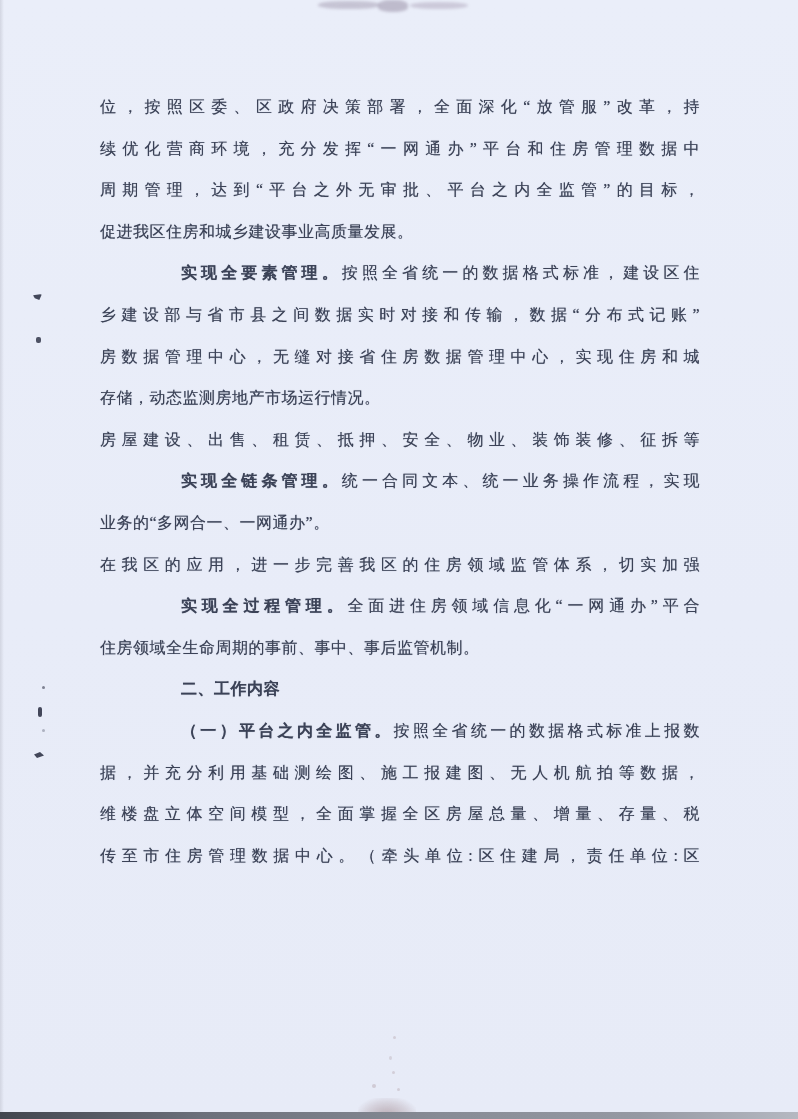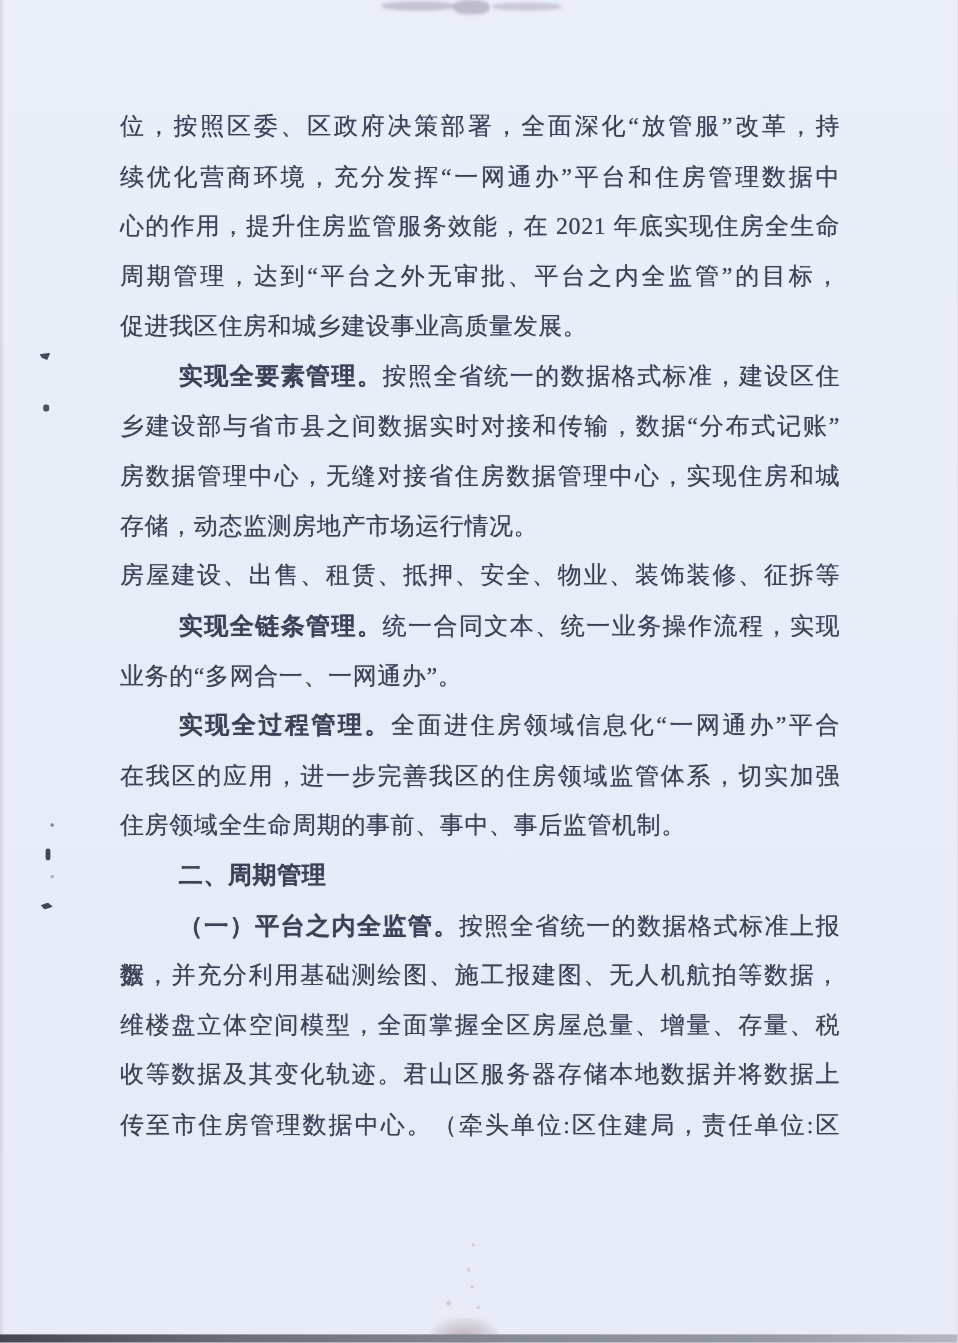--- a/index.html
+++ b/index.html
@@ -26,28 +26,28 @@
     filter:blur(.4px);
   }
   
   .textblock{
     position:absolute;left:100px;top:86px;width:600px;
     color:#3b4257;
     text-shadow:0 0 .7px rgba(59,66,87,.6);
   }
   .line{
     height:41.6px;line-height:41.6px;
-    font-size:20px;
+    font-size:16px;
     letter-spacing:.5px;
     white-space:nowrap;
     overflow:visible;
   }
   .fill{ text-align:justify; text-align-last:justify; text-justify:inter-character; white-space:normal; }
   .endline{ text-align:left; text-align-last:left; white-space:normal; }
-  .indent{ text-indent:49px; }
+  .indent{ text-indent:49px;margin-left:32px; }
   .lead{ font-weight:700; }
   .heading{ font-weight:700; }
   
   .smudge{ position:absolute; pointer-events:none; }
   .sm-top1{ left:318px;top:1px;width:62px;height:8px;background:#a29aaf;border-radius:45%;opacity:.5;filter:blur(1.4px); }
   .sm-top2{ left:378px;top:0;width:30px;height:12px;background:#948aa1;border-radius:40%;opacity:.5;filter:blur(1.4px); }
   .sm-top3{ left:410px;top:2px;width:58px;height:7px;background:#a89db4;border-radius:45%;opacity:.45;filter:blur(1.5px); }
   .speck{ position:absolute;background:#262a3e;border-radius:2px;pointer-events:none; }
   .sp1{ left:33px;top:294px;width:9px;height:6px;opacity:.85;clip-path:polygon(0 20%,100% 0,70% 100%,20% 70%); }
   .sp2{ left:36px;top:337px;width:5px;height:6px;opacity:.8; }
@@ -78,38 +78,36 @@
   <div class="speck sp1"></div>
   <div class="speck sp2"></div>
   <div class="speck sp3"></div>
   <div class="speck sp4"></div>
   <div class="speck sp5"></div>
   <div class="speck sp6"></div>
 
   <div class="textblock" id="textblock">
       <div class="line fill"><span>位，按照区委、区政府决策部署，全面深化“放管服”改革，持</span></div>
       <div class="line fill"><span>续优化营商环境，充分发挥“一网通办”平台和住房管理数据中</span></div>
-      <div class="line fill"><span>心的作用，提升住房监管服务效能，在 2021 年底实现住房全生命</span></div>
       <div class="line fill"><span>周期管理，达到“平台之外无审批、平台之内全监管”的目标，</span></div>
       <div class="line endline"><span>促进我区住房和城乡建设事业高质量发展。</span></div>
       <div class="line indent fill"><span class="lead">实现全要素管理。</span><span>按照全省统一的数据格式标准，建设区住</span></div>
       <div class="line fill"><span>乡建设部与省市县之间数据实时对接和传输，数据“分布式记账”</span></div>
       <div class="line fill"><span>房数据管理中心，无缝对接省住房数据管理中心，实现住房和城</span></div>
       <div class="line endline"><span>存储，动态监测房地产市场运行情况。</span></div>
       <div class="line fill"><span>房屋建设、出售、租赁、抵押、安全、物业、装饰装修、征拆等</span></div>
       <div class="line indent fill"><span class="lead">实现全链条管理。</span><span>统一合同文本、统一业务操作流程，实现</span></div>
       <div class="line endline"><span>业务的“多网合一、一网通办”。</span></div>
+      <div class="line fill"><span>在我区的应用，进一步完善我区的住房领域监管体系，切实加强</span></div>
       <div class="line indent fill"><span class="lead">实现全过程管理。</span><span>全面进住房领域信息化“一网通办”平合</span></div>
-      <div class="line fill"><span>在我区的应用，进一步完善我区的住房领域监管体系，切实加强</span></div>
       <div class="line endline"><span>住房领域全生命周期的事前、事中、事后监管机制。</span></div>
-      <div class="line indent endline heading"><span class="lead">二、周期管理</span></div>
+      <div class="line indent endline heading"><span class="lead">二、工作内容</span></div>
       <div class="line indent fill"><span class="lead">（一）平台之内全监管。</span><span>按照全省统一的数据格式标准上报数</span></div>
       <div class="line fill"><span>据，并充分利用基础测绘图、施工报建图、无人机航拍等数据，</span></div>
       <div class="line fill"><span>维楼盘立体空间模型，全面掌握全区房屋总量、增量、存量、税</span></div>
-      <div class="line fill"><span>收等数据及其变化轨迹。君山区服务器存储本地数据并将数据上</span></div>
       <div class="line fill"><span>传至市住房管理数据中心。（牵头单位:区住建局，责任单位:区</span></div>
     </div>
 
   <div class="dot d1"></div>
   <div class="dot d2"></div>
   <div class="dot d3"></div>
   <div class="dot d4"></div>
   <div class="dot d5"></div>
   <div class="smudge sm-bot"></div>
   <div class="bottom-edge"></div>

